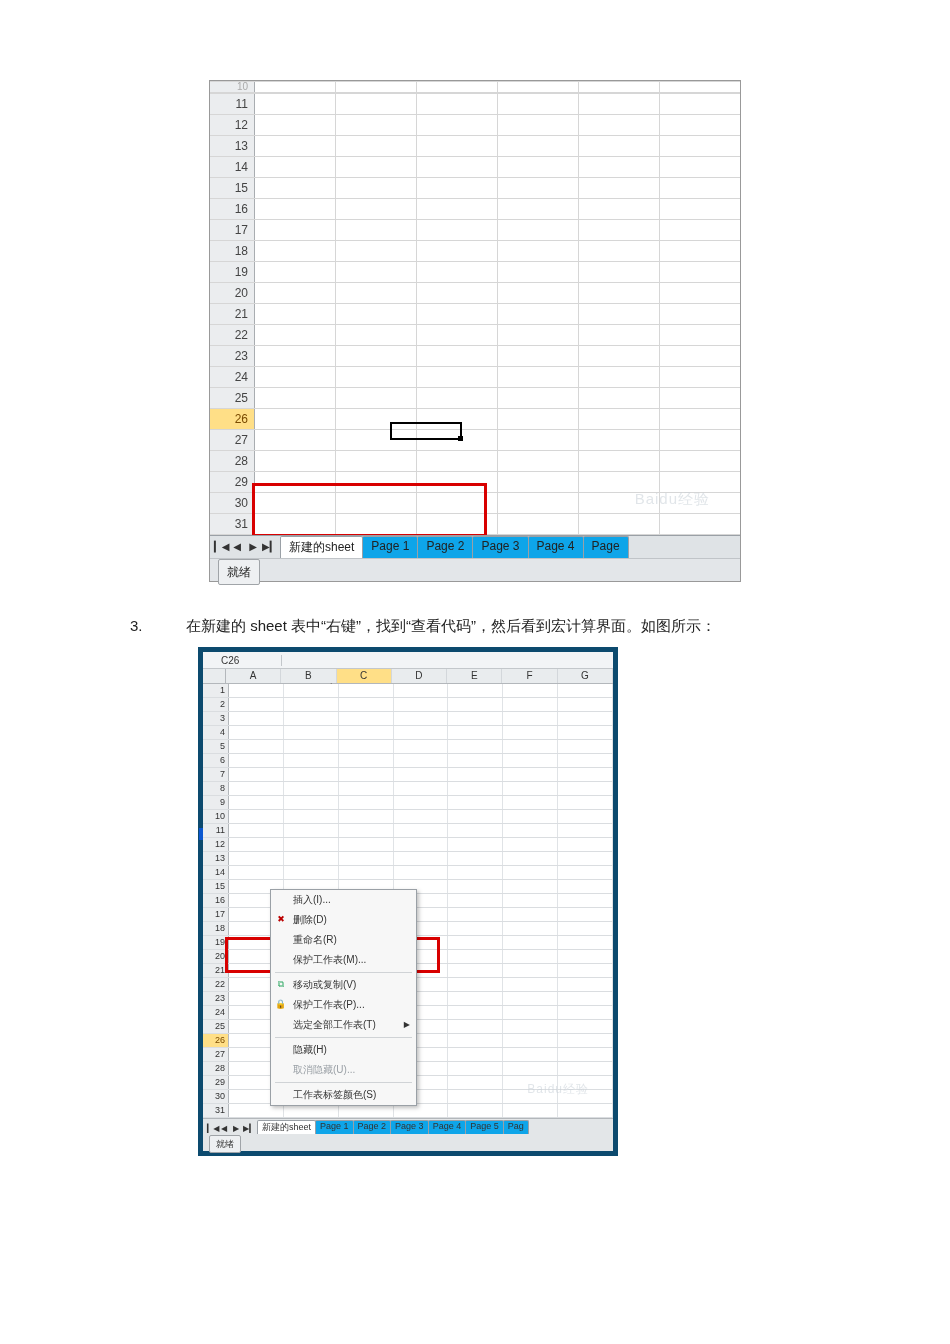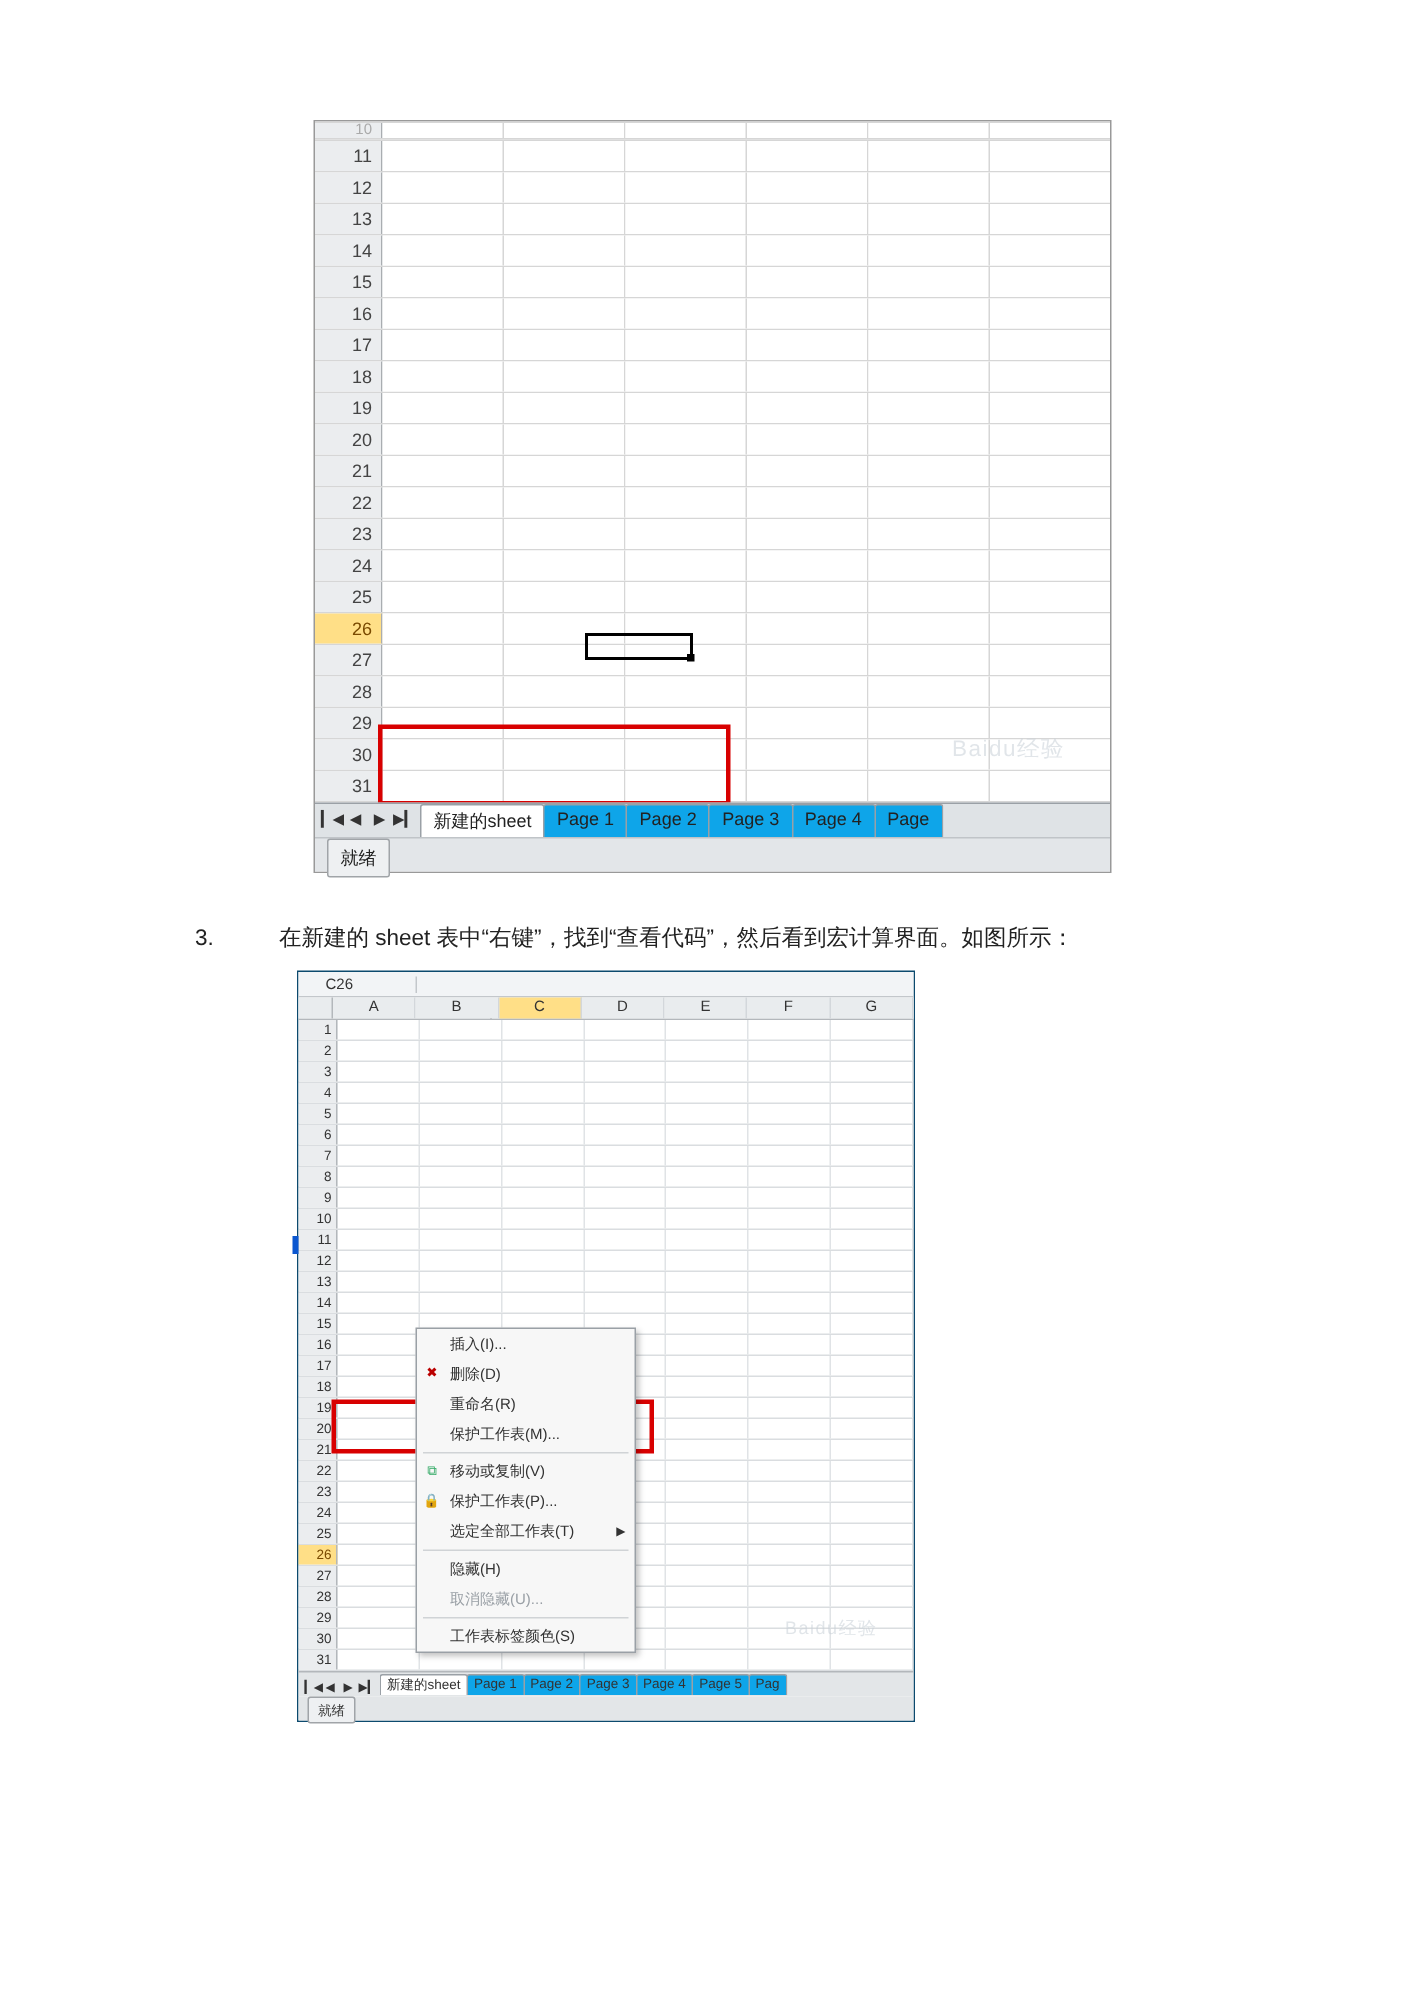--- a/index.html
+++ b/index.html
@@ -134,21 +134,21 @@
     font-size: 15px;
     line-height: 1.8;
   }
   .step-num { width: 56px; }
   .step-text { flex: 1; }
 
   
   .fig2 {
     width: 410px;
     margin-left: 68px;
-    border: 1px solid #0c4a6e;
+    border: 5px solid #0c4a6e;
     background: #fff;
     font-size: 10px;
     color: #333;
   }
   .fig2-toprow {
     display: flex; align-items: center; height: 16px;
     border-bottom: 1px solid #c3c7cb;
     background: #f2f4f6;
   }
   .fig2-namebox {
@@ -194,21 +194,21 @@
   .fig2-cells { flex: 1; display: flex; }
   .fig2-cell { flex: 1; border-right: 1px solid #e0e3e6; }
 
   .row12-marker {
     position: absolute; left: -4px; top: 144px;
     width: 4px; height: 12px; background: #0b57d0;
   }
 
   .ctx-menu {
     position: absolute;
-    left: 78px; top: 205px;
+    left: 67px; top: 205px;
     width: 145px;
     background: #f7f7f7;
     border: 1px solid #9aa0a6;
     box-shadow: 2px 2px 4px rgba(0,0,0,.25);
     font-size: 10px;
     z-index: 5;
     text-align: right;
   }
   .ctx-item {
     display: flex; align-items: center;

